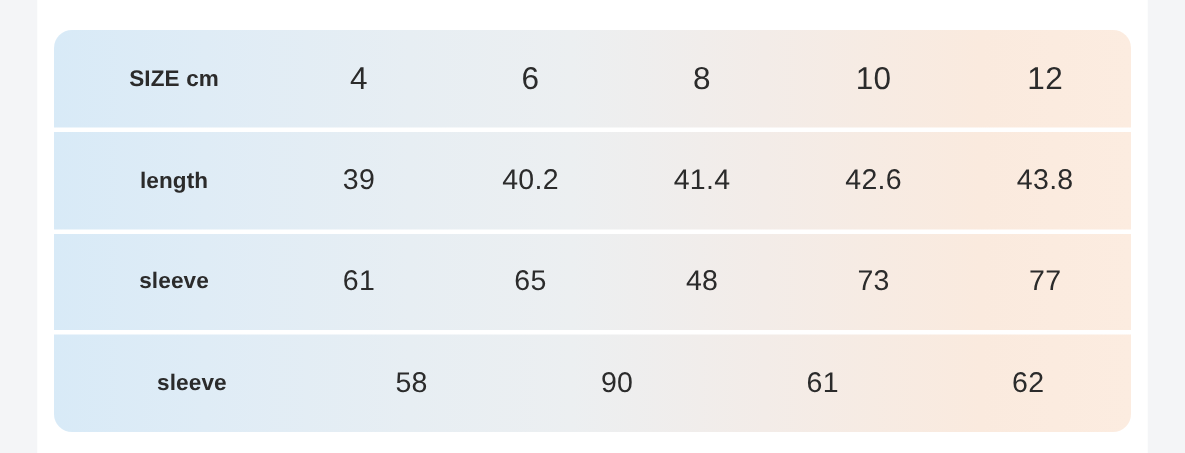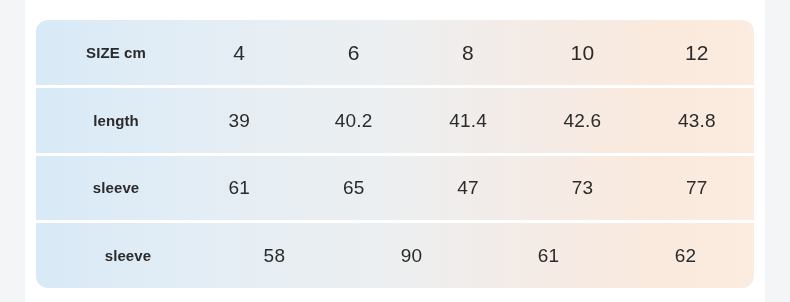--- a/index.html
+++ b/index.html
@@ -132,21 +132,21 @@
         <div class="cell">41.4</div>
         <div class="cell">42.6</div>
         <div class="cell">43.8</div>
       </div>
 
 
       <div class="row">
         <div class="cell label">sleeve</div>
         <div class="cell">61</div>
         <div class="cell">65</div>
-        <div class="cell">47</div>
+        <div class="cell">48</div>
         <div class="cell">73</div>
         <div class="cell">77</div>
       </div>
 
       <div class="row">
         <div class="cell label">sleeve</div>
         <div class="cell">58</div>
         <div class="cell">90</div>
         <div class="cell">61</div>
         <div class="cell">62</div>

